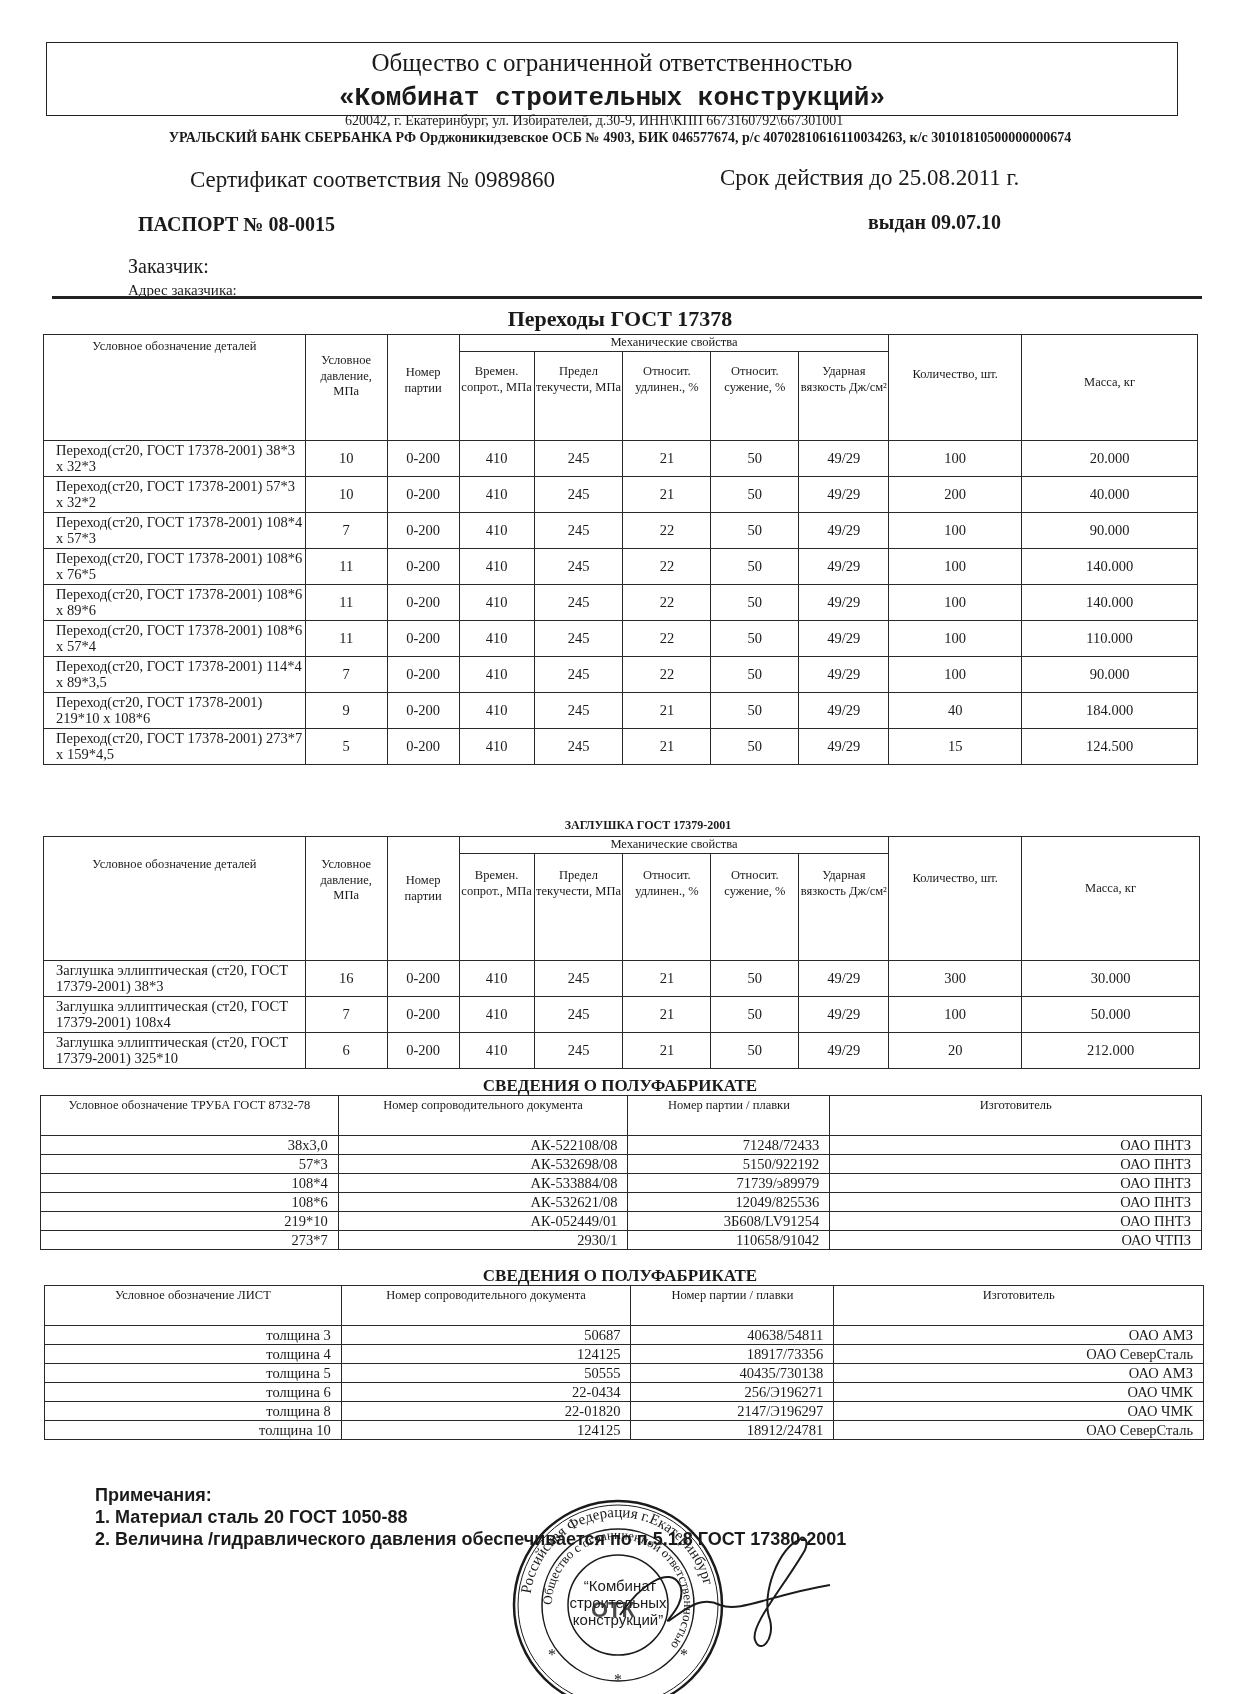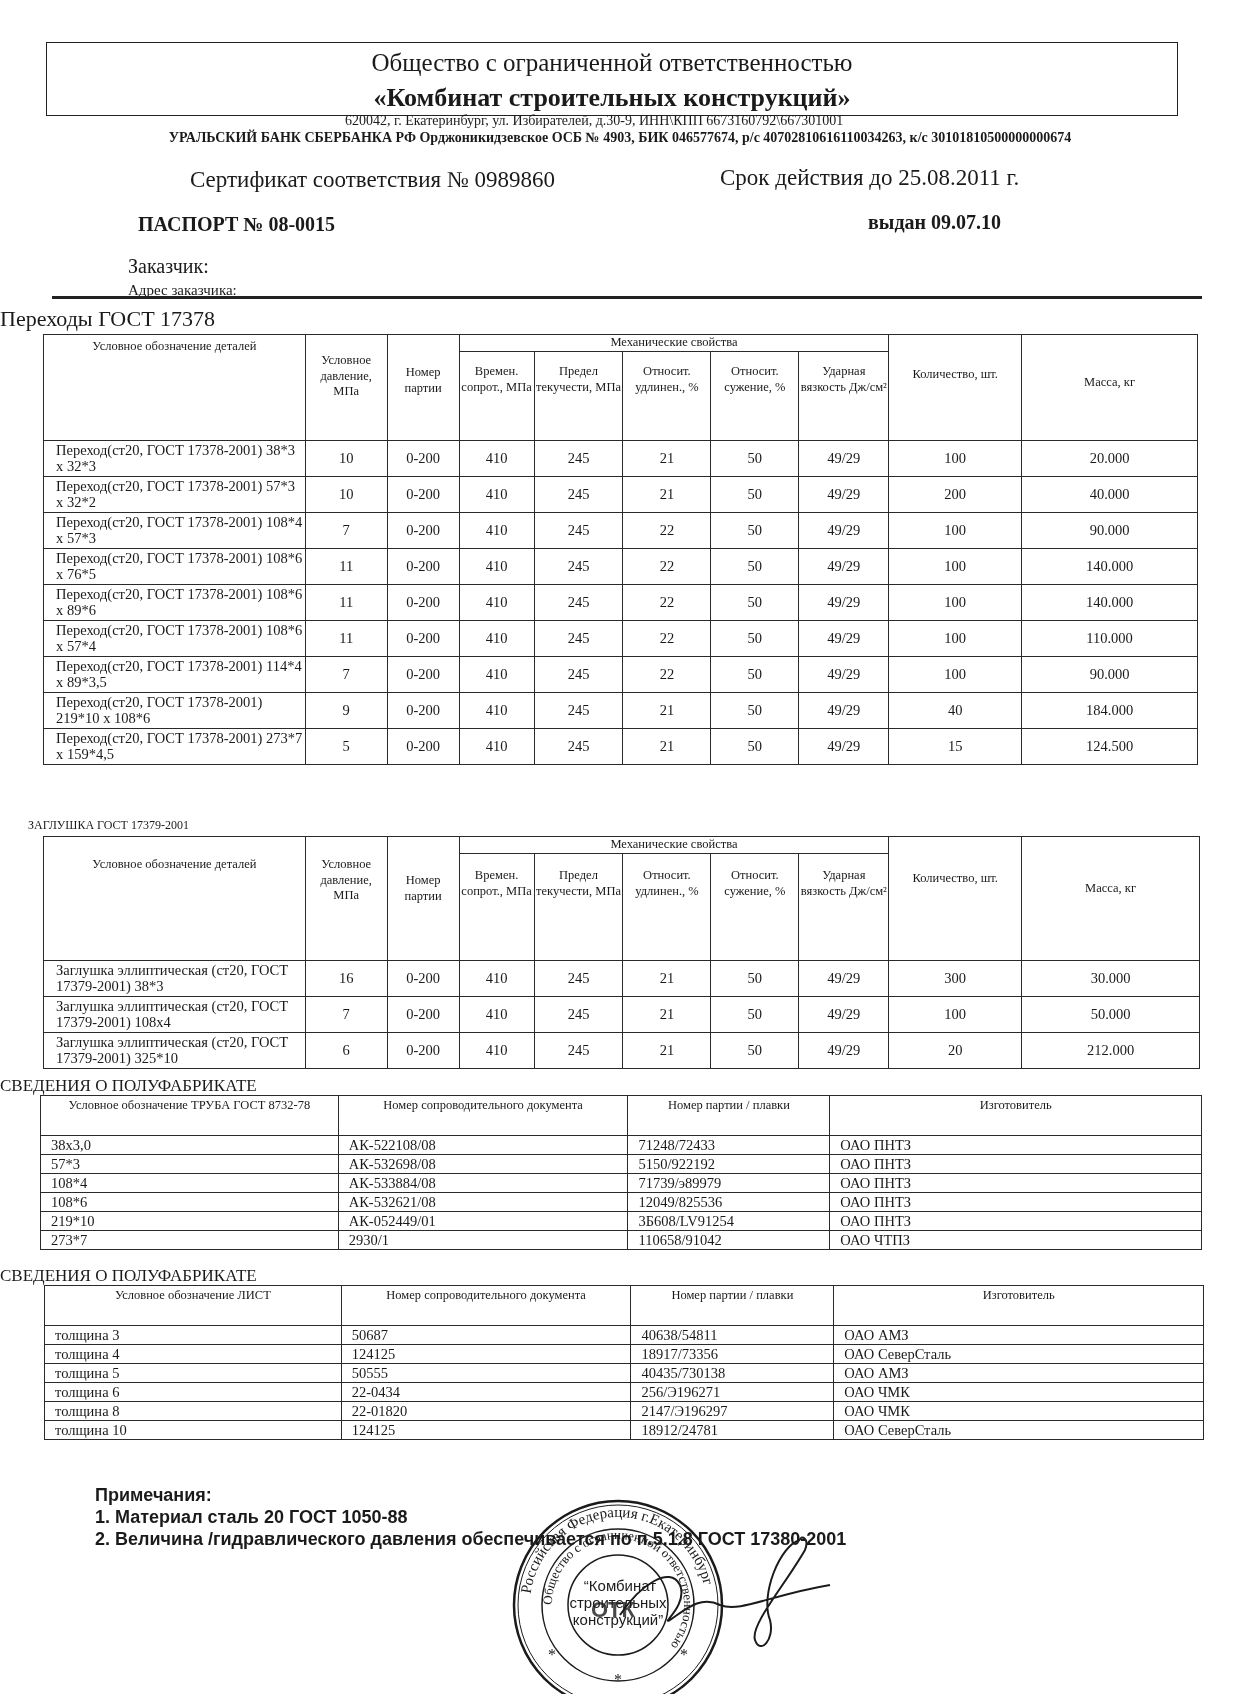--- a/index.html
+++ b/index.html
@@ -6,40 +6,40 @@
   body {
     width: 1240px; height: 1694px; background: #ffffff; position: relative;
     font-family: "Liberation Serif", serif; color: #1a1a1a; overflow: hidden;
   }
   .abs { position: absolute; }
   .header-box {
     left: 46px; top: 42px; width: 1132px; height: 74px;
     border: 1.5px solid #222; box-sizing: border-box;
   }
   .header-box .l1 { position:absolute; left:0; right:0; top:6px; text-align:center; font-size:25px; }
-  .header-box .l2 { position:absolute; left:0; right:0; top:40px; text-align:center; font-size:26px; font-weight:bold; }
+  .header-box .l2 { position:absolute; left:0; right:0; top:40px; text-align:center; font-size:26px; font-weight:bold;font-family:Liberation Mono, monospace; }
   .addr { left: 0; width: 1240px; text-align:center; font-size: 14px; }
   .addr1 { top: 113px; left: 170px; }
   .addr2 { top: 130px; font-weight: bold; }
   .cert { top: 167px; left: 190px; font-size: 23px; }
   .valid { top: 165px; left: 720px; font-size: 23px; }
   .passport { top: 213px; left: 128px; font-size: 20px; font-weight:bold;margin-left:10px; }
   .issued { top: 211px; left: 868px; font-size: 20px; font-weight:bold; }
   .customer { top: 255px; left: 128px; font-size: 20px; }
   .cust-addr { top: 282px; left: 128px; font-size: 15px; }
   .thick-rule { left: 52px; top: 296px; width: 1150px; height: 3px; background: #222; }
-  .sec-title { left: 0; width: 1240px; text-align: left; font-weight: normal; }
+  .sec-title { left: 0; width: 1240px; text-align: center; font-weight: bold; }
   table { border-collapse: collapse; position: absolute; }
   td, th { border: 1.3px solid #2a2a2a; font-weight: normal; }
   .spec th { font-size: 12.5px; line-height: 1.25; text-align:center; vertical-align: top; padding-top: 4px; }
   .spec th.mech { vertical-align: middle; padding: 0; font-size: 12.5px; height: 16px; }
   .spec td { font-size: 14.5px; text-align:center; vertical-align: middle; }
   .spec td.name { text-align:left; font-size: 14.5px; line-height: 1.05; padding-left: 12px; }
   .semi th { font-size: 12.5px; line-height: 1.15; text-align:center; vertical-align: top; padding-top: 2px; }
-  .semi td { font-size: 14.5px; text-align:left; padding: 0 10px; height: 18px; line-height: 18px; margin-top: 40px; }
+  .semi td { font-size: 14.5px; text-align:right; padding: 0 10px; height: 18px; line-height: 18px; margin-top: 40px; }
   .notes { left: 95px; top: 1484px; font-family: "Liberation Sans", sans-serif; font-weight:bold; font-size: 18px; line-height: 22px; }
   .stamp { left: 508px; top: 1495px; width: 220px; height: 220px; }
 </style>
 </head>
 <body>
 
 <div class="abs header-box">
   <div class="l1">Общество с ограниченной ответственностью</div>
   <div class="l2">«Комбинат строительных конструкций»</div>
 </div>

